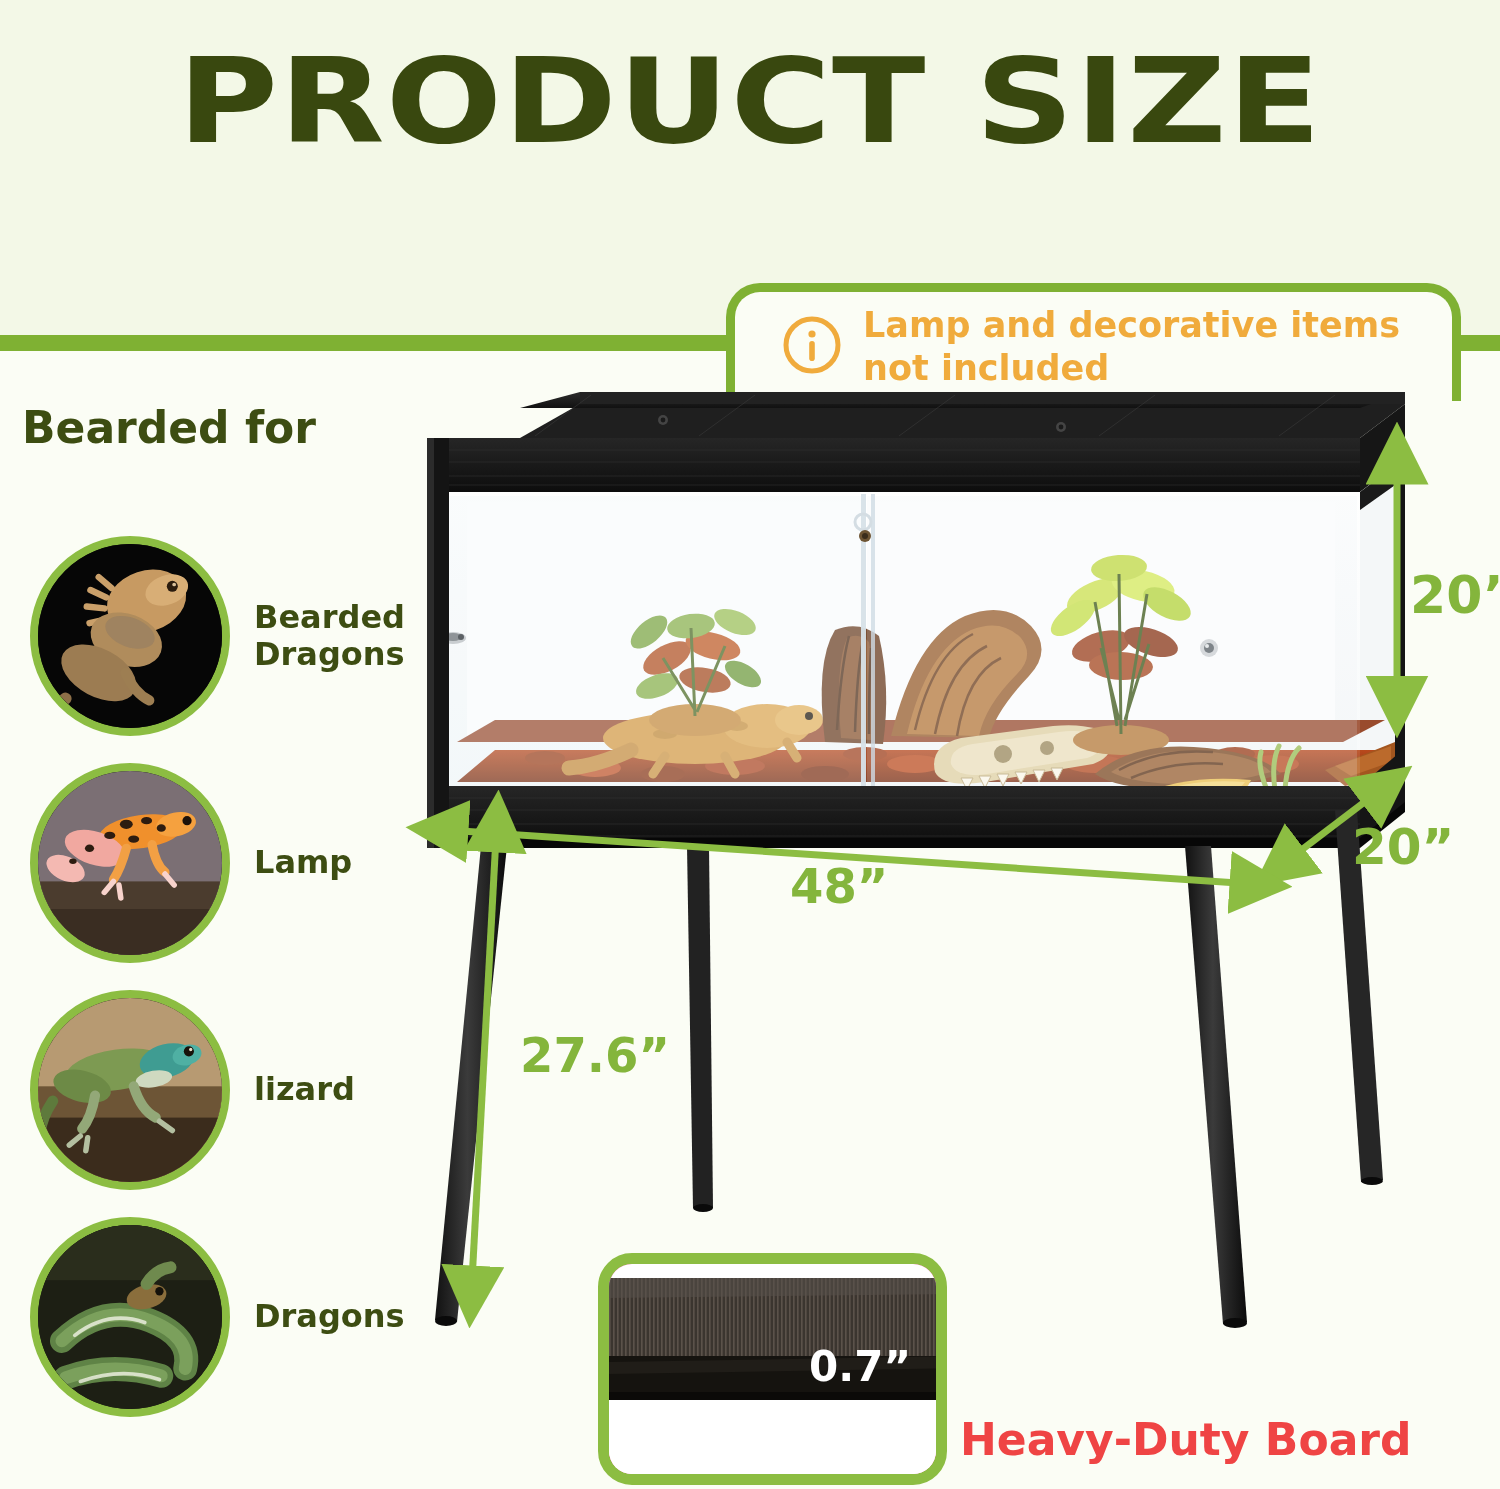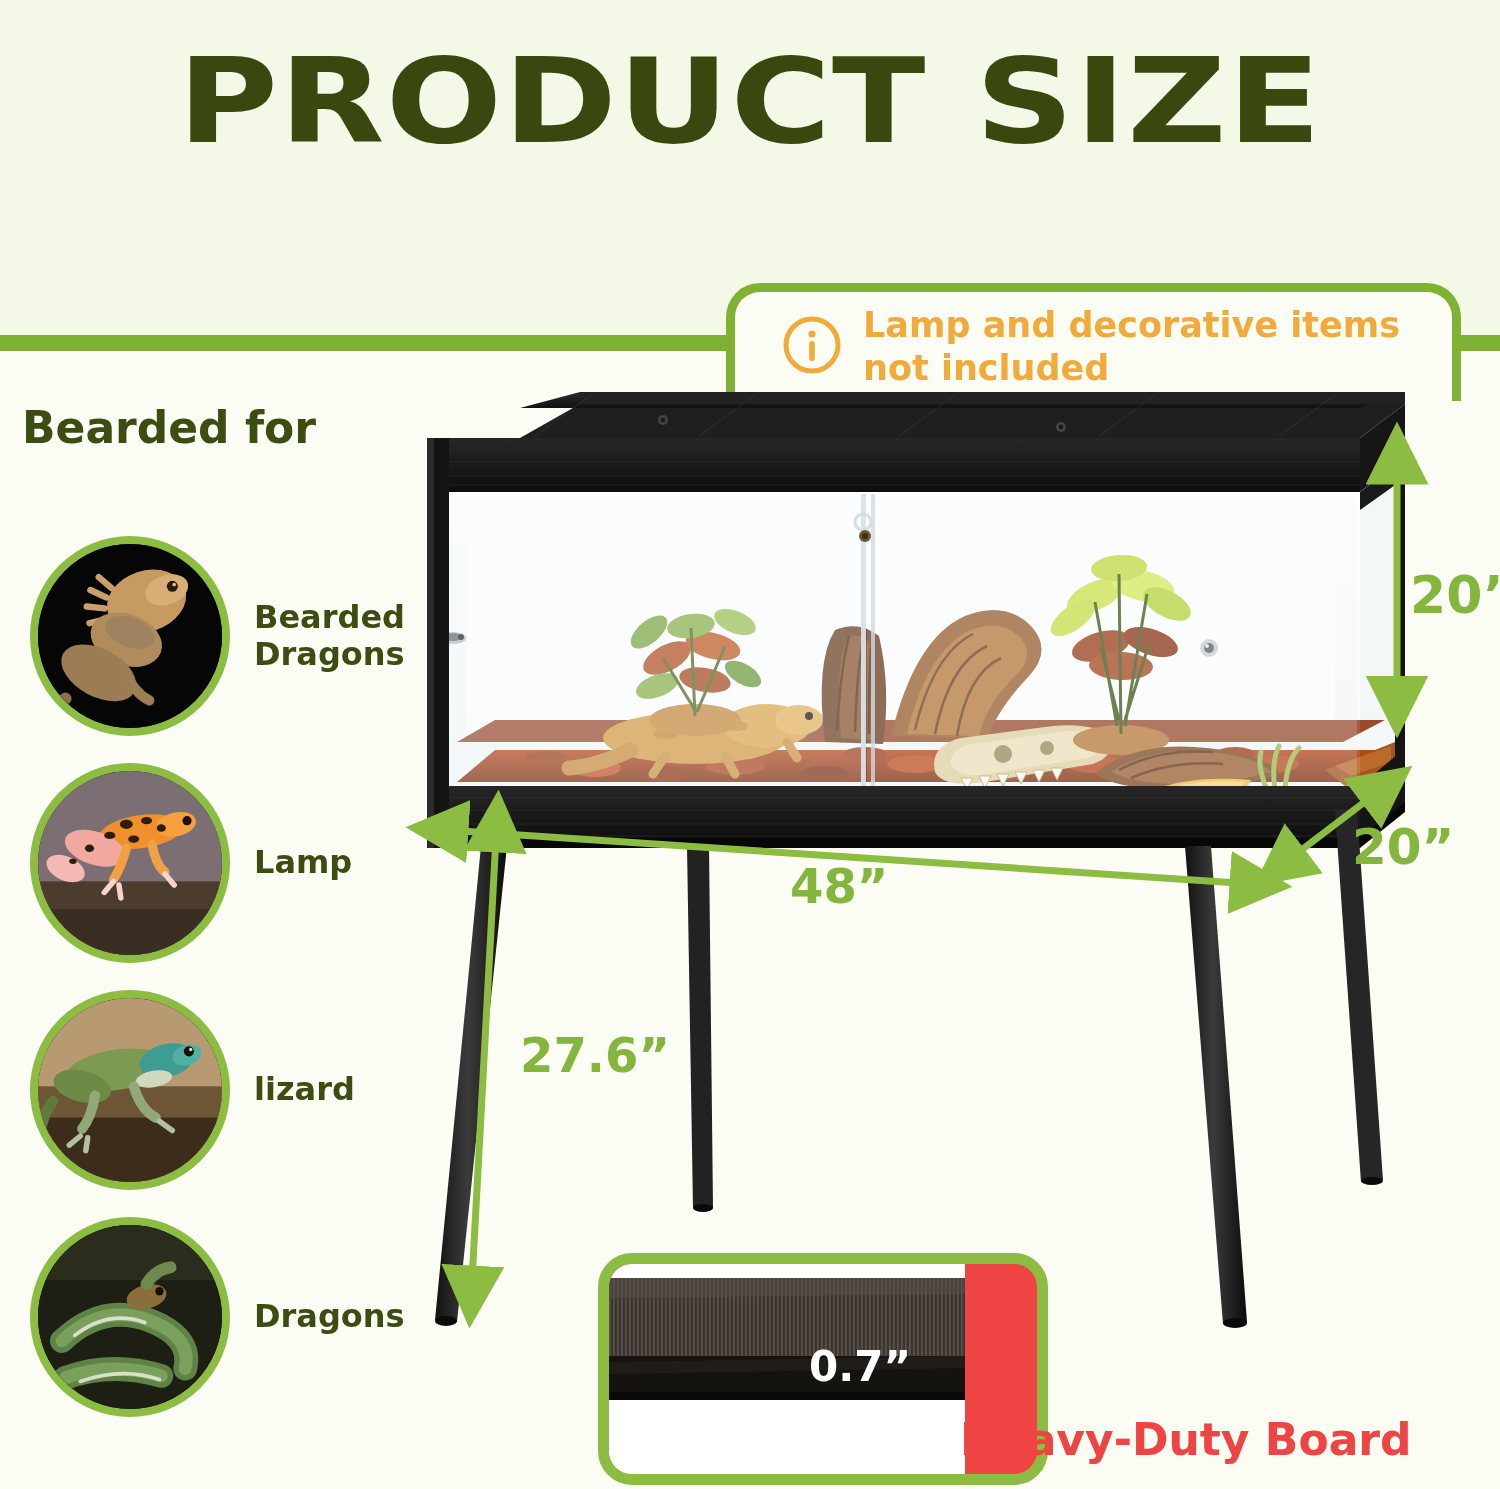--- a/index.html
+++ b/index.html
@@ -133,25 +133,25 @@
   }
   .dim-height-right { left: 1410px; top: 565px; font-size: 52px; }
   .dim-depth-right  { left: 1352px; top: 818px; font-size: 50px; }
   .dim-width-bottom { left: 790px;  top: 858px; font-size: 48px; }
   .dim-leg-height   { left: 520px;  top: 1027px; font-size: 48px; text-align: center; }
 
   
   .board-box {
     position: absolute;
     left: 598px; top: 1253px;
-    width: 450px; height: 232px;
+    width: 349px; height: 232px;
     border: 11px solid #8cbd42;
     border-radius: 34px;
     box-sizing: border-box;
-    background: #ef4444;
+    background: #ec4899;
     overflow: hidden;
   }
   .board-label {
     position: absolute;
     left: 960px; top: 1414px;
     font-family: "DejaVu Sans", sans-serif;
     font-weight: bold;
     font-size: 44px;
     color: #ef4444;
     white-space: nowrap;

